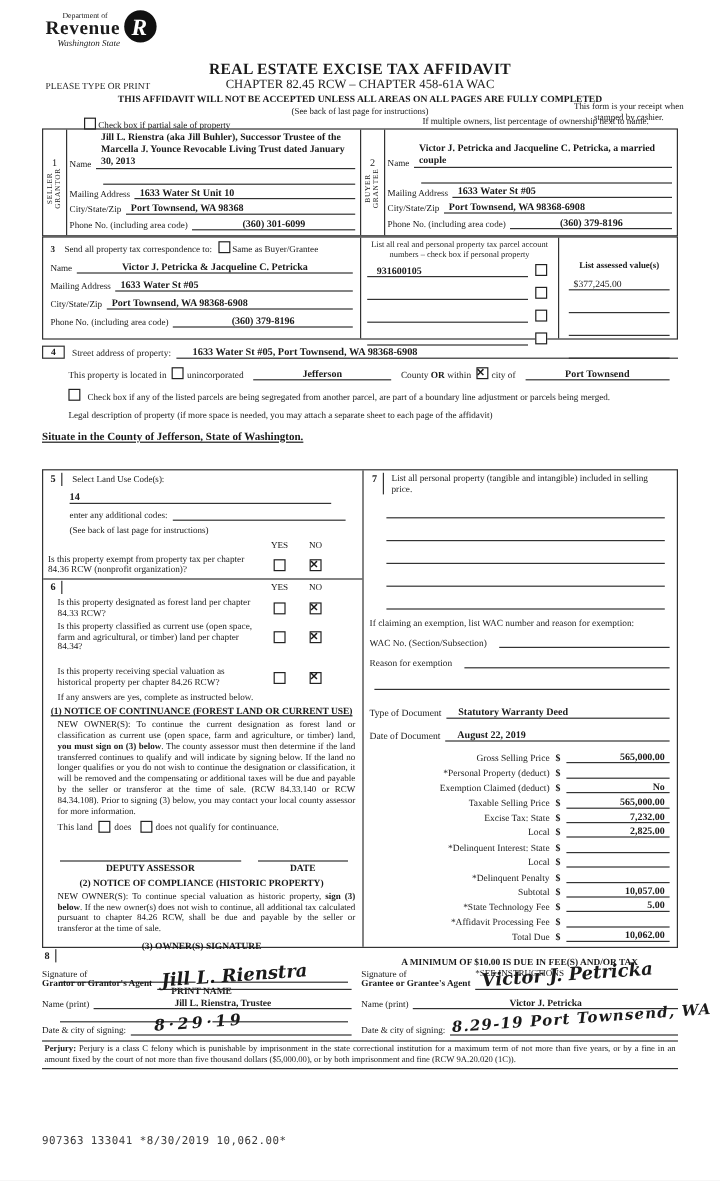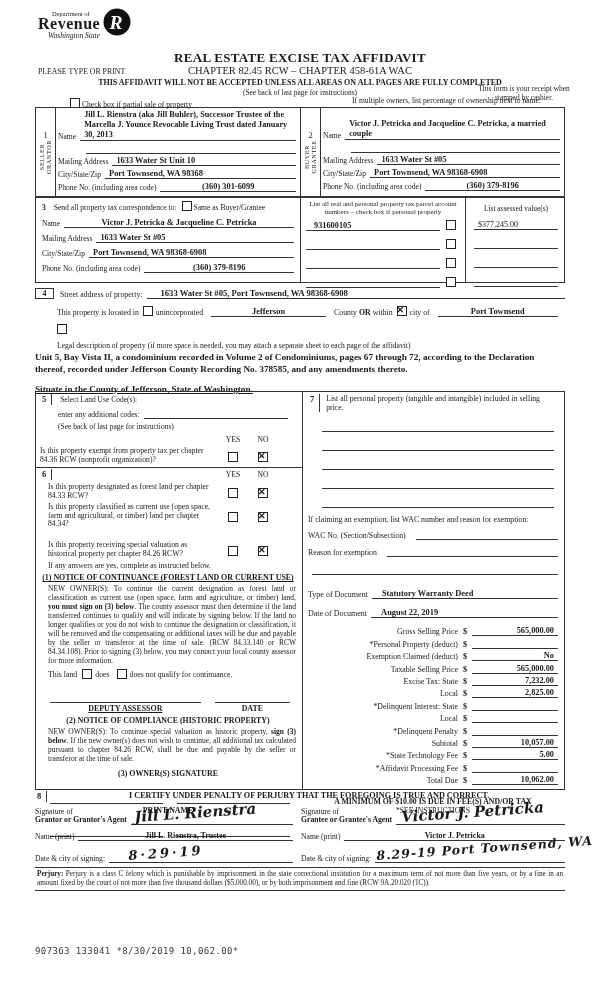--- a/index.html
+++ b/index.html
@@ -176,21 +176,21 @@
       <div style="display:flex;align-items:flex-end;margin-top:8px;">
         <div class="ul" style="flex:1;"></div>
         <span class="cb" style="margin:0 4px 1px 6px;"></span>
       </div>
       <div style="display:flex;align-items:flex-end;margin-top:8px;">
         <div class="ul" style="flex:1;"></div>
         <span class="cb" style="margin:0 4px 1px 6px;"></span>
       </div>
     </div>
     <div class="abs" style="left:430px;top:0;width:100px;height:100%;box-sizing:border-box;padding:2px 8px;">
-      <div class="ctr" style="font-size:7.4px;margin-top:4px;">List assessed value(s)</div>
+      <div class="ctr" style="font-size:7.4px;margin-top:16px;font-weight:bold;">List assessed value(s)</div>
       <div class="ul" style="margin-top:7px;font-size:8px;padding-left:4px;">$377,245.00</div>
       <div class="ul" style="margin-top:9px;"></div>
       <div class="ul" style="margin-top:9px;"></div>
       <div class="ul" style="margin-top:9px;"></div>
     </div>
   </div>
 
   <div class="abs" style="left:35px;top:288px;width:530px;">
     <div class="frow">
       <span class="numbox">4</span>
@@ -203,33 +203,34 @@
       <span>unincorporated</span>
       <span class="ul ctr b" style="width:115px;margin:0 8px;font-size:8.4px;">Jefferson</span>
       <span>County</span>&nbsp;<b>OR</b>&nbsp;
       <span>within</span>
       <span class="cb on" style="margin:0 3px 1px 4px;"></span>
       <span>city of</span>
       <span class="ul ctr b" style="width:120px;margin-left:8px;font-size:8.4px;">Port Townsend</span>
     </div>
     <div style="margin-top:7px;margin-left:22px;font-size:7.6px;">
       <span class="cb" style="margin-right:4px;"></span>
+      <span>Check box if any of the listed parcels are being segregated from another parcel, are part of a boundary line adjustment or parcels being merged.</span>
     </div>
     <div style="margin-top:6px;margin-left:22px;font-size:7.6px;">Legal description of property (if more space is needed, you may attach a separate sheet to each page of the affidavit)</div>
-    <div class="b" style="margin-top:2px;font-size:9.2px;line-height:11.5px;">Unit 5, Bay Vista II, a condominium recorded in Volume 2 of Condominiums, pages 67 through 72, according to the Declaration thereof, recorded under Jefferson County Recording No. 378585, and any amendments thereto.</div>
     <div class="b" style="margin-top:9px;font-size:9.2px;text-decoration:underline;">Situate in the County of Jefferson, State of Washington.</div>
   </div>
 
   <div class="abs" style="left:35px;top:391px;width:530px;height:399px;border:1px solid #333;box-sizing:border-box;">
 
     <div class="abs" style="left:0;top:0;width:267px;height:100%;border-right:1px solid #333;box-sizing:border-box;padding:2px 6px 0 4px;">
       <div style="font-size:7.5px;">
         <span class="numtick">5</span>
         <span>Select Land Use Code(s):</span>
       </div>
+      <div class="ul b" style="margin:4px 20px 0 18px;font-size:8.5px;">14</div>
       <div class="frow" style="margin:4px 8px 0 18px;">
         <span class="flab">enter any additional codes:</span>
         <div class="ul" style="flex:1;"></div>
       </div>
       <div style="margin:3px 0 0 18px;font-size:7.5px;">(See back of last page for instructions)</div>
       <div class="ynhead" style="margin-top:4px;">
         <span>YES</span>
         <span>NO</span>
       </div>
       <div class="q">
@@ -275,21 +276,21 @@
       <div style="margin:4px 0 0 8px;font-size:7.8px;display:flex;align-items:center;">
         <span>This land</span>
         <span class="cb" style="margin:0 3px 0 5px;"></span>
         <span>does</span>
         <span class="cb" style="margin:0 3px 0 7px;"></span>
         <span>does not qualify for continuance.</span>
       </div>
       <div style="display:flex;gap:14px;margin:14px 6px 0 10px;">
         <div style="flex:2;">
           <div class="ul"></div>
-          <div class="b ctr" style="font-size:7.9px;margin-top:1px;text-decoration:underline;">DEPUTY ASSESSOR</div>
+          <div class="b ctr" style="font-size:7.9px;margin-top:1px;">DEPUTY ASSESSOR</div>
         </div>
         <div style="flex:1;">
           <div class="ul"></div>
           <div class="b ctr" style="font-size:7.9px;margin-top:1px;">DATE</div>
         </div>
       </div>
       <div class="b ctr" style="margin-top:3px;font-size:7.9px;">(2) NOTICE OF COMPLIANCE (HISTORIC PROPERTY)</div>
       <div class="para" style="margin-left:8px;"><span>NEW OWNER(S):  To continue special valuation as historic property, </span><b>sign (3) below</b><span>.  If the new owner(s) does not wish to continue, all additional tax calculated pursuant to chapter 84.26 RCW, shall be due and payable by the seller or transferor at the time of sale.</span></div>
       <div class="b ctr" style="margin-top:6px;font-size:7.9px;">(3)  OWNER(S) SIGNATURE</div>
       <div style="display:flex;gap:14px;margin:16px 6px 0 10px;">
@@ -399,21 +400,20 @@
         </div>
 
       <div class="b ctr" style="margin-top:12px;font-size:7.8px;">A MINIMUM OF $10.00 IS DUE IN FEE(S) AND/OR TAX</div>
       <div class="ctr" style="font-size:7.6px;">*SEE INSTRUCTIONS</div>
     </div>
   </div>
 
   <div class="abs" style="left:35px;top:790px;width:530px;">
     <div style="display:flex;align-items:flex-start;padding-top:1px;">
       <span class="numtick">8</span>
-      <div class="b ctr" style="flex:1;font-size:8.2px;">I CERTIFY UNDER PENALTY OF PERJURY THAT THE FOREGOING IS TRUE AND CORRECT.</div>
     </div>
     <div style="display:flex;margin-top:4px;">
 
       <div style="width:262px;padding-right:8px;">
         <div style="display:flex;align-items:flex-end;">
           <div class="siglab">
             <div>Signature of</div>
             <div class="b">Grantor or Grantor's Agent</div>
           </div>
           <div class="ul" style="flex:1;margin-left:4px;height:18px;position:relative;">

